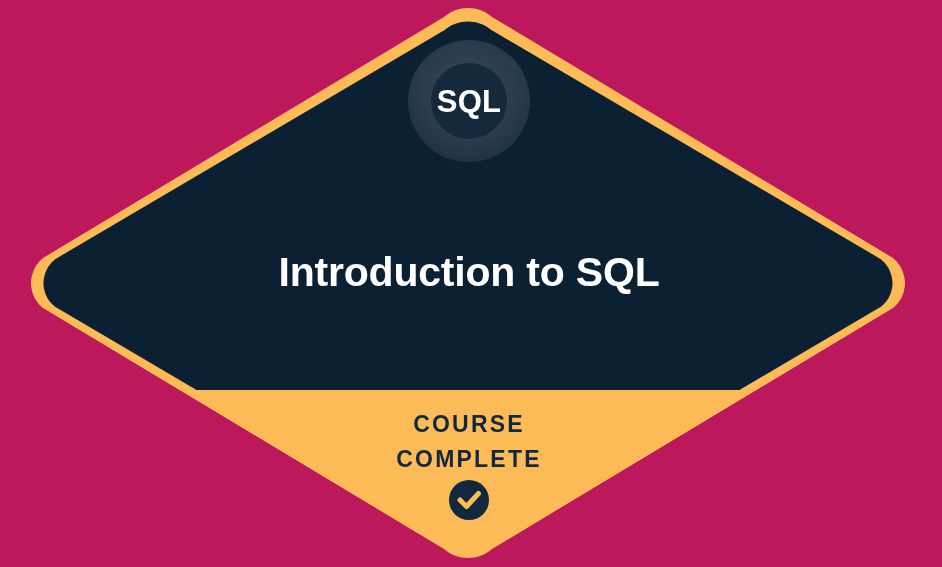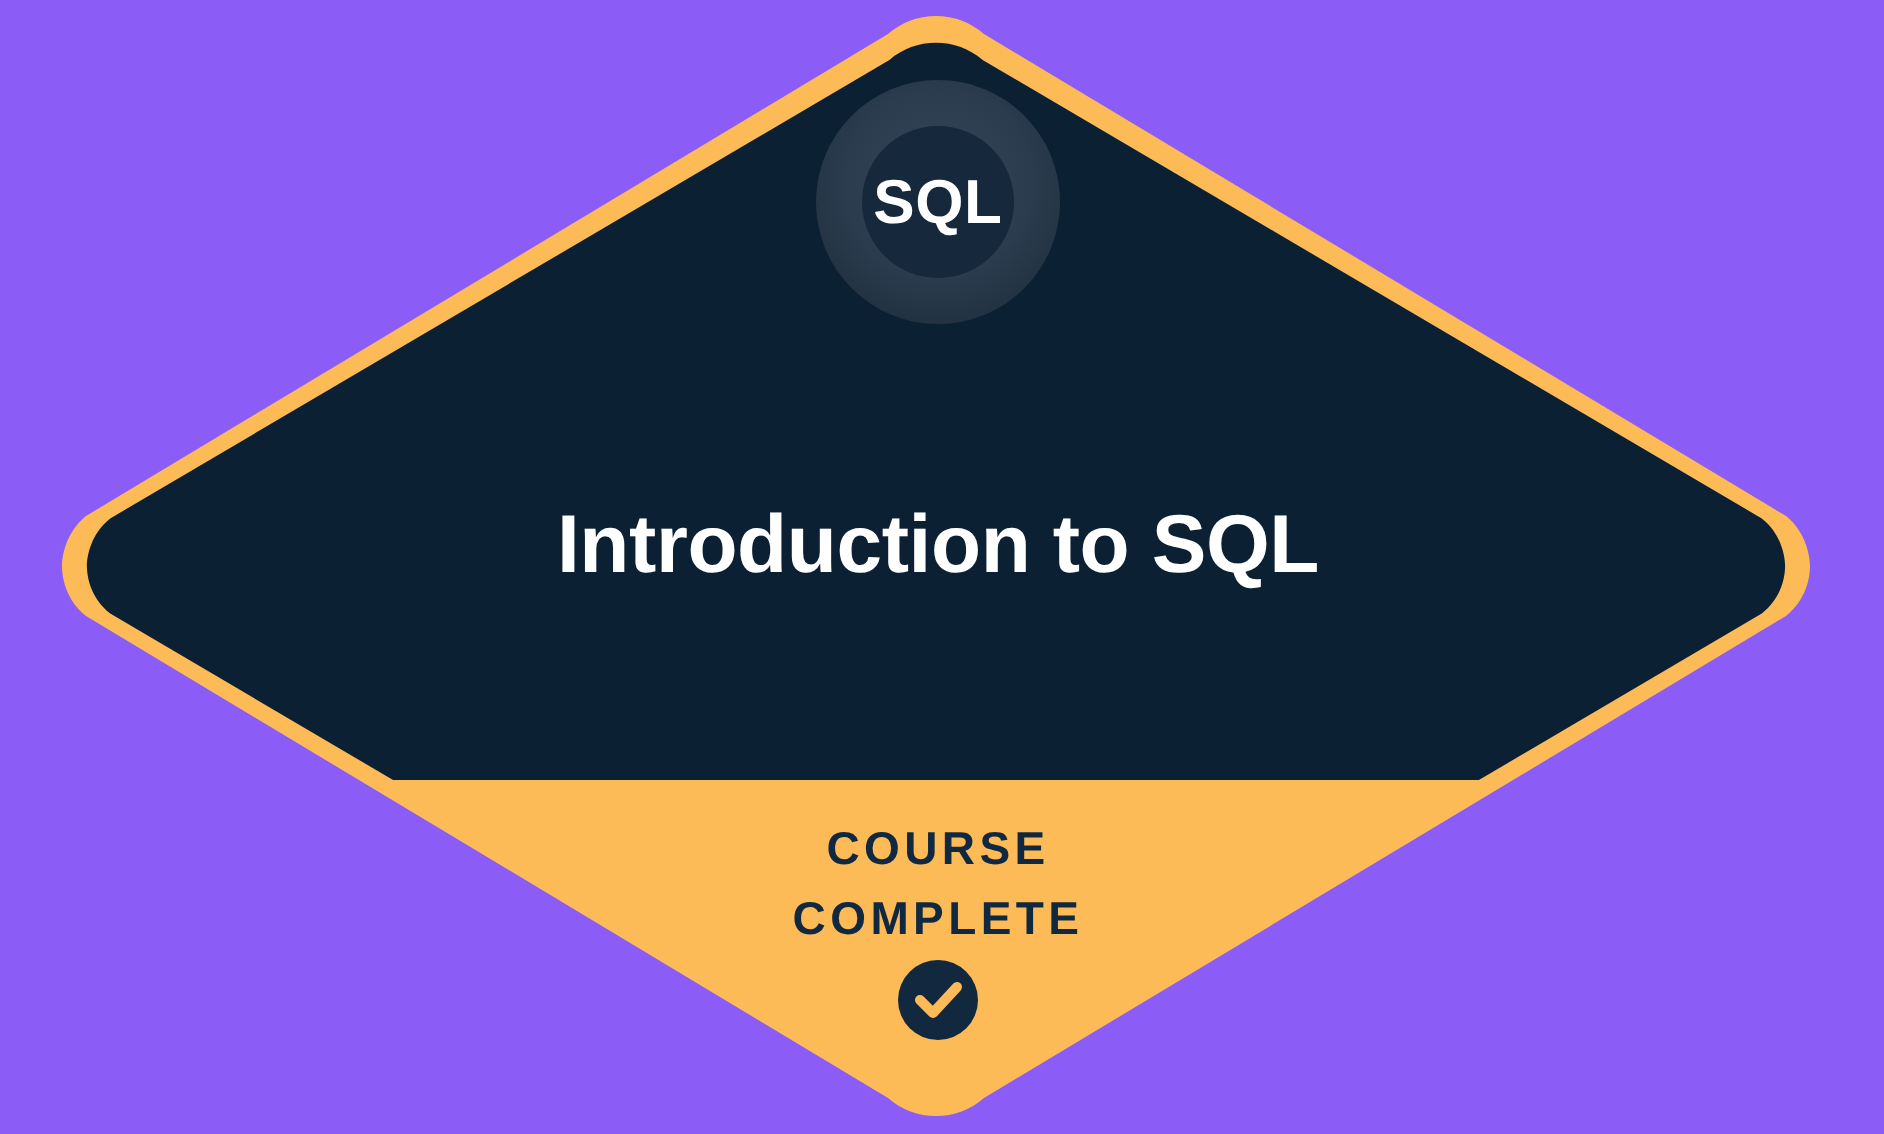--- a/index.html
+++ b/index.html
@@ -11,21 +11,21 @@
   body {
     width: 942px;
     height: 567px;
     overflow: hidden;
     font-family: "Liberation Sans", sans-serif;
   }
   #badge-stage {
     position: relative;
     width: 942px;
     height: 567px;
-    background: #8b5cf6;
+    background: #be185d;
   }
   #badge-svg {
     position: absolute;
     top: 0;
     left: 0;
     width: 942px;
     height: 567px;
     display: block;
   }
   .txt-title {

